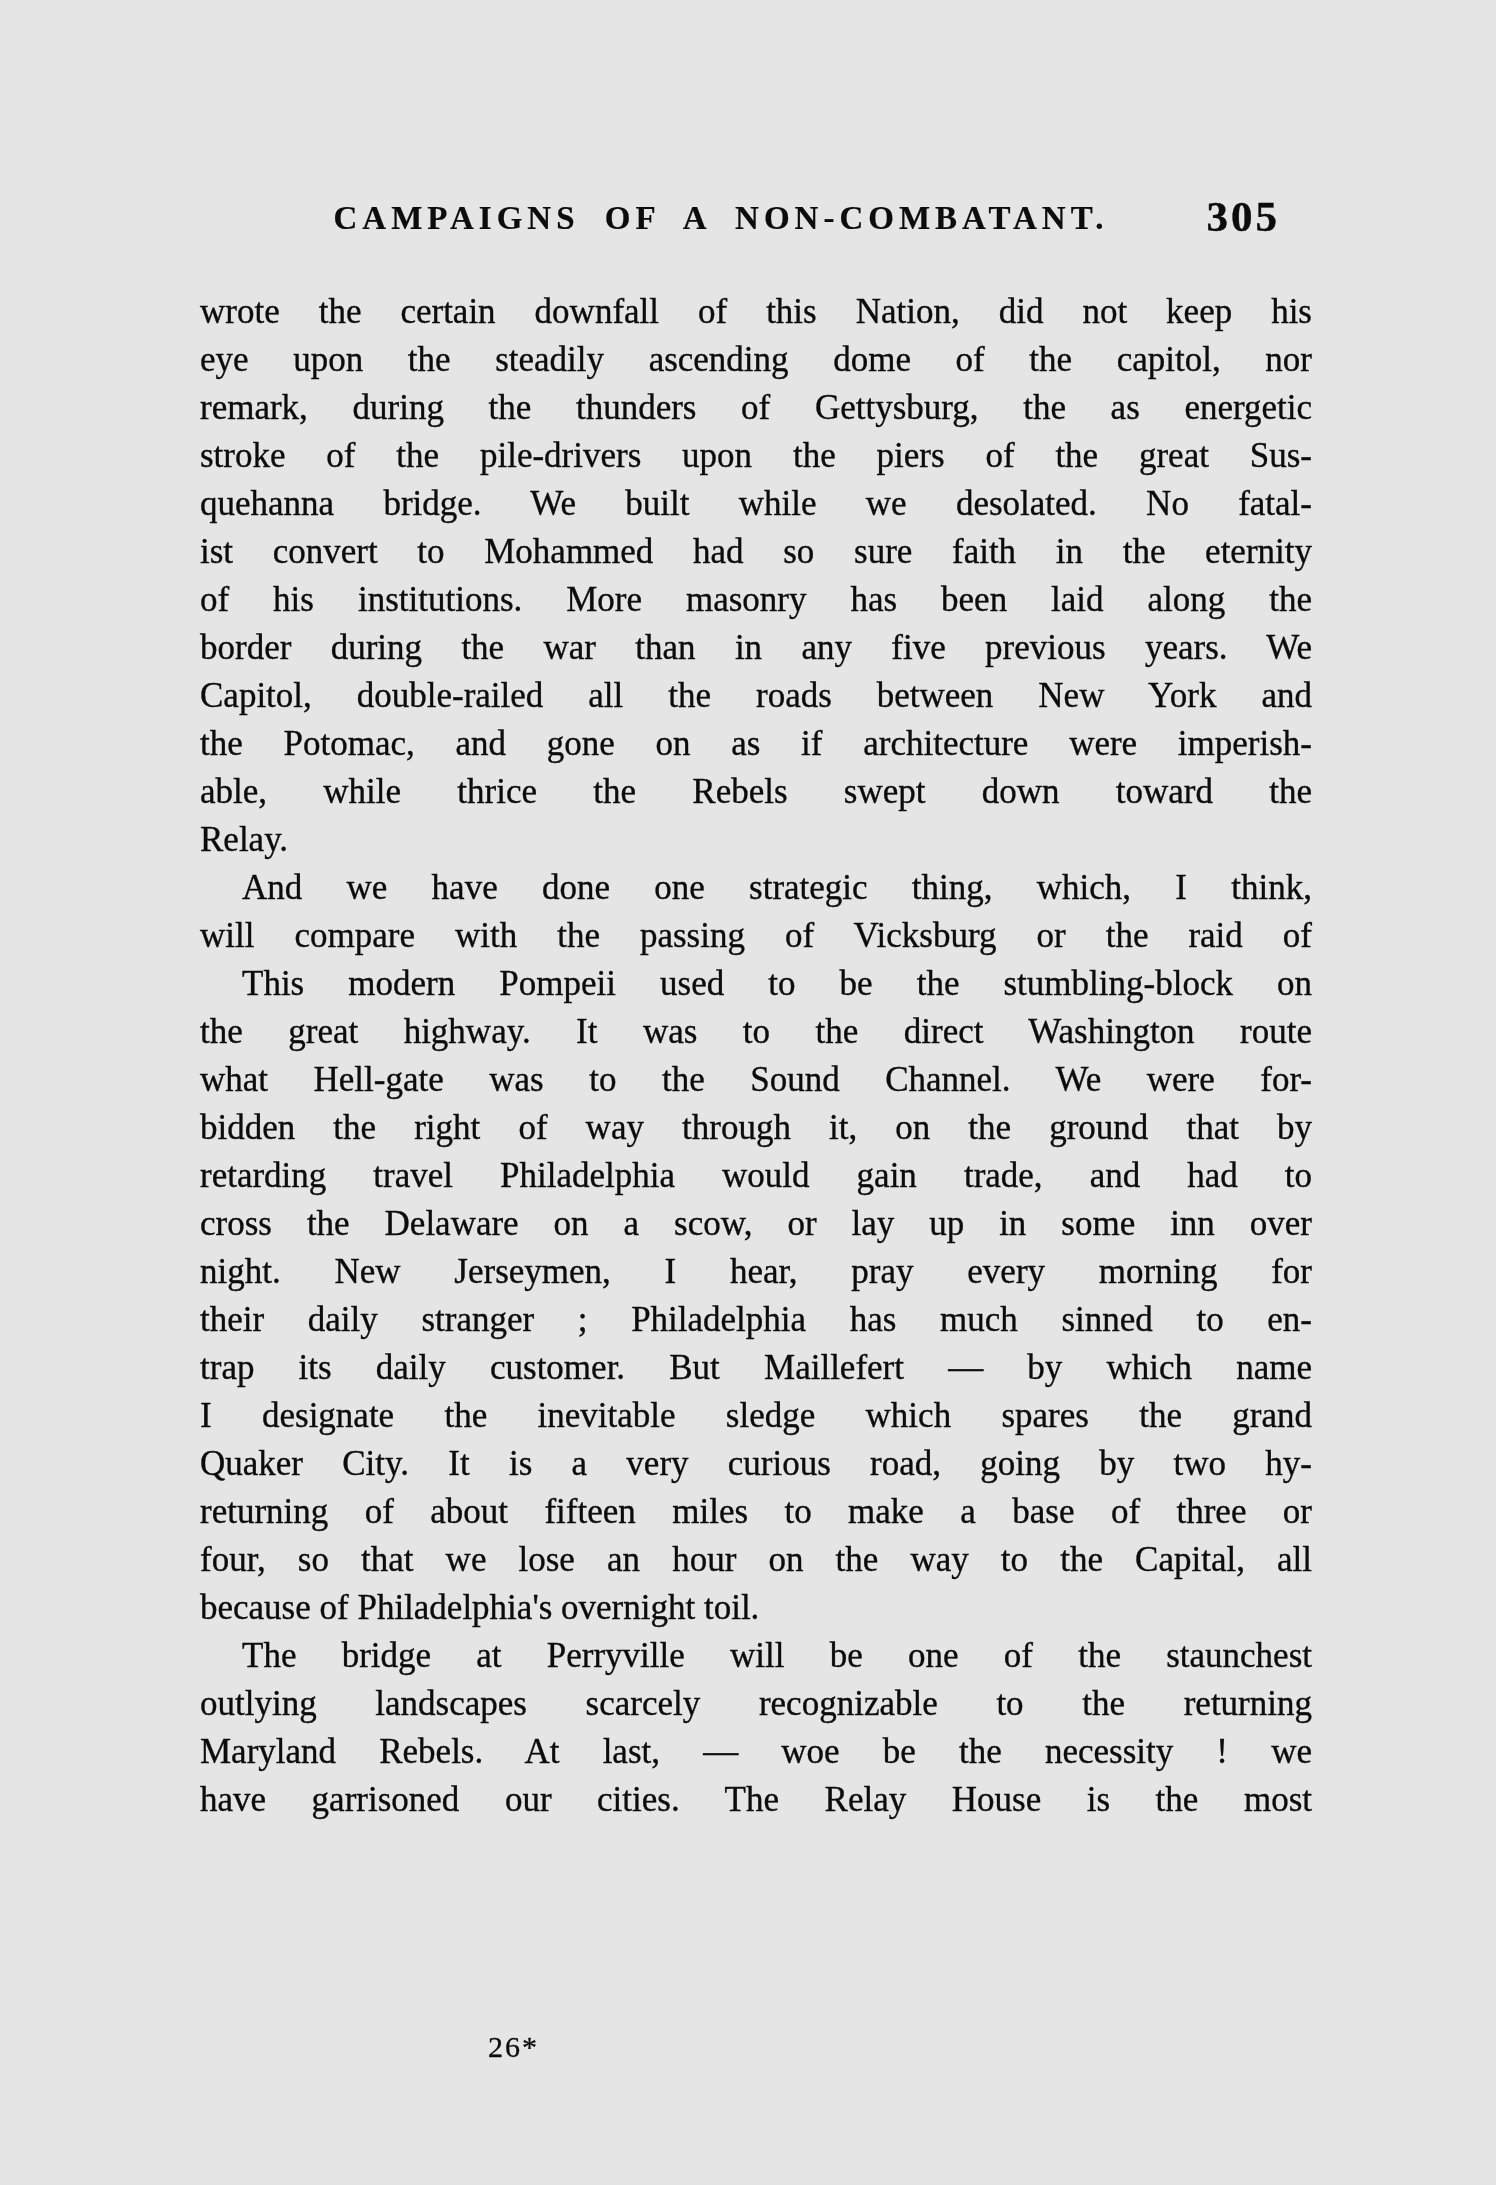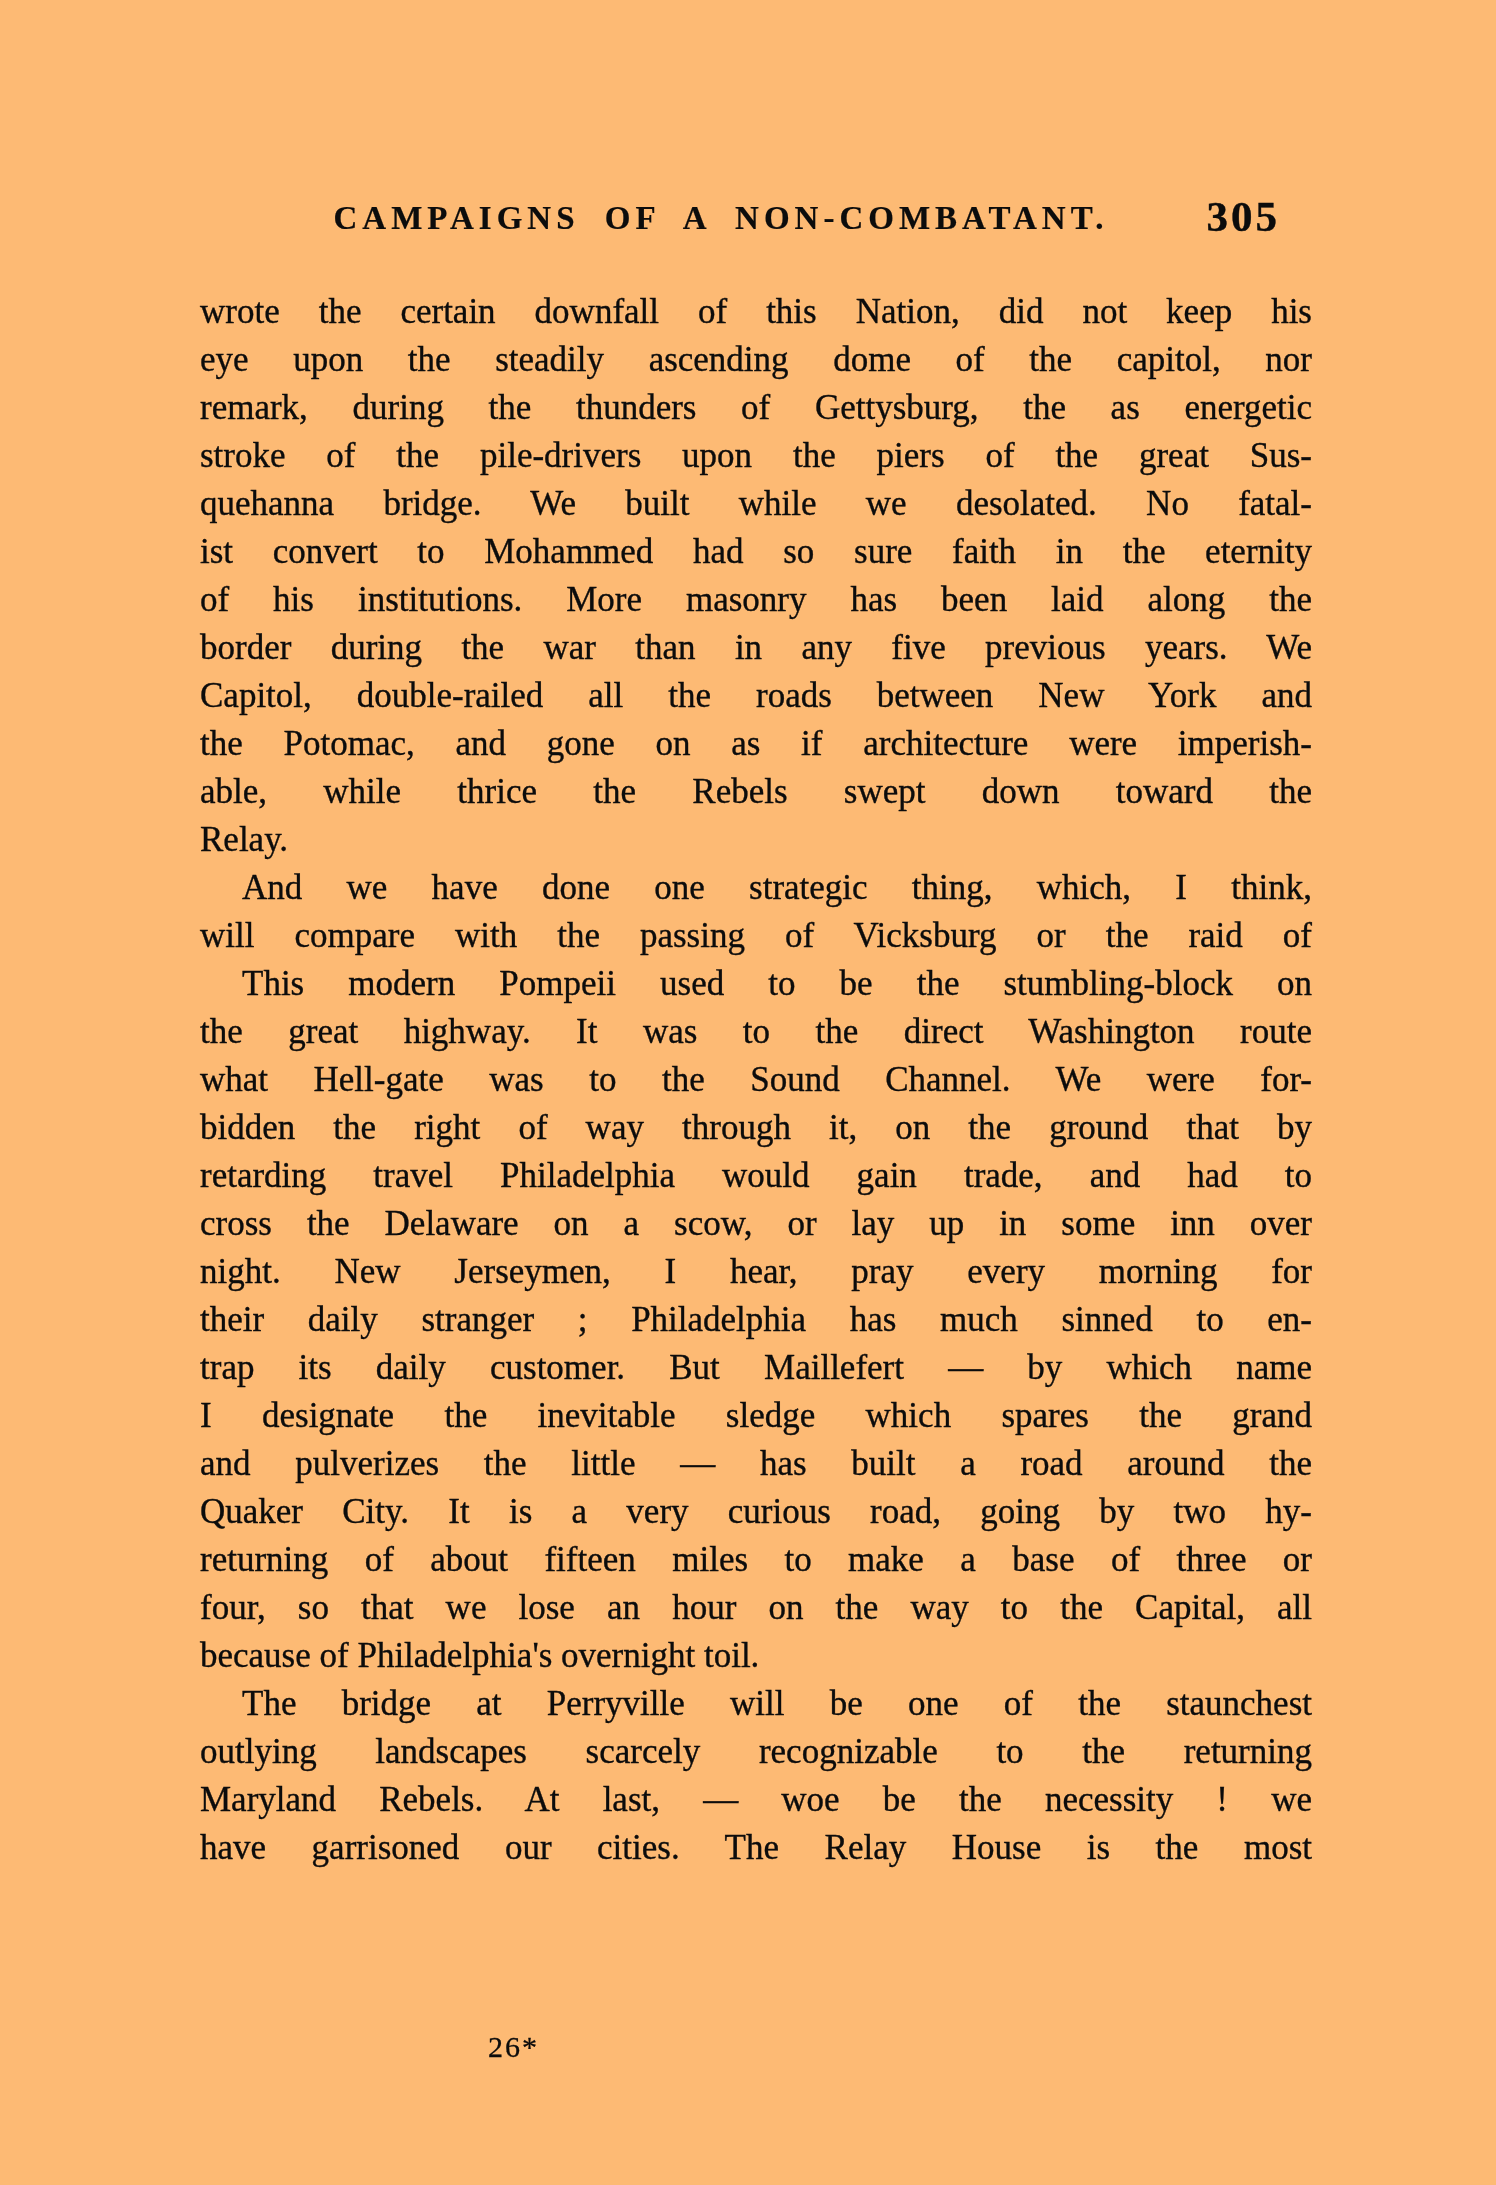--- a/index.html
+++ b/index.html
@@ -4,21 +4,21 @@
 <style>
   html, body {
     margin: 0;
     padding: 0;
     background: #ffffff;
   }
   .page {
     position: relative;
     width: 1496px;
     height: 2185px;
-    background: #fdba74;
+    background: #e5e5e5;
     color: #0c0c0c;
     font-family: "Liberation Serif", "DejaVu Serif", serif;
     overflow: hidden;
   }
   .running-header {
     position: absolute;
     left: 200px;
     top: 192px;
     width: 1112px;
     height: 52px;
@@ -104,21 +104,20 @@
         <div class="line">This modern Pompeii used to be the stumbling-block on</div>
         <div class="line">the great highway. It was to the direct Washington route</div>
         <div class="line">what Hell-gate was to the Sound Channel. We were for-</div>
         <div class="line">bidden the right of way through it, on the ground that by</div>
         <div class="line">retarding travel Philadelphia would gain trade, and had to</div>
         <div class="line">cross the Delaware on a scow, or lay up in some inn over</div>
         <div class="line">night. New Jerseymen, I hear, pray every morning for</div>
         <div class="line">their daily stranger ; Philadelphia has much sinned to en-</div>
         <div class="line">trap its daily customer. But Maillefert — by which name</div>
         <div class="line">I designate the inevitable sledge which spares the grand</div>
-        <div class="line">and pulverizes the little — has built a road around the</div>
         <div class="line">Quaker City. It is a very curious road, going by two hy-</div>
         <div class="line">returning of about fifteen miles to make a base of three or</div>
         <div class="line">four, so that we lose an hour on the way to the Capital, all</div>
         <div class="line para-end">because of Philadelphia's overnight toil.</div>
       </div>
       <div class="paragraph indent">
         <div class="line">The bridge at Perryville will be one of the staunchest</div>
         <div class="line">outlying landscapes scarcely recognizable to the returning</div>
         <div class="line">Maryland Rebels. At last, — woe be the necessity ! we</div>
         <div class="line">have garrisoned our cities. The Relay House is the most</div>

